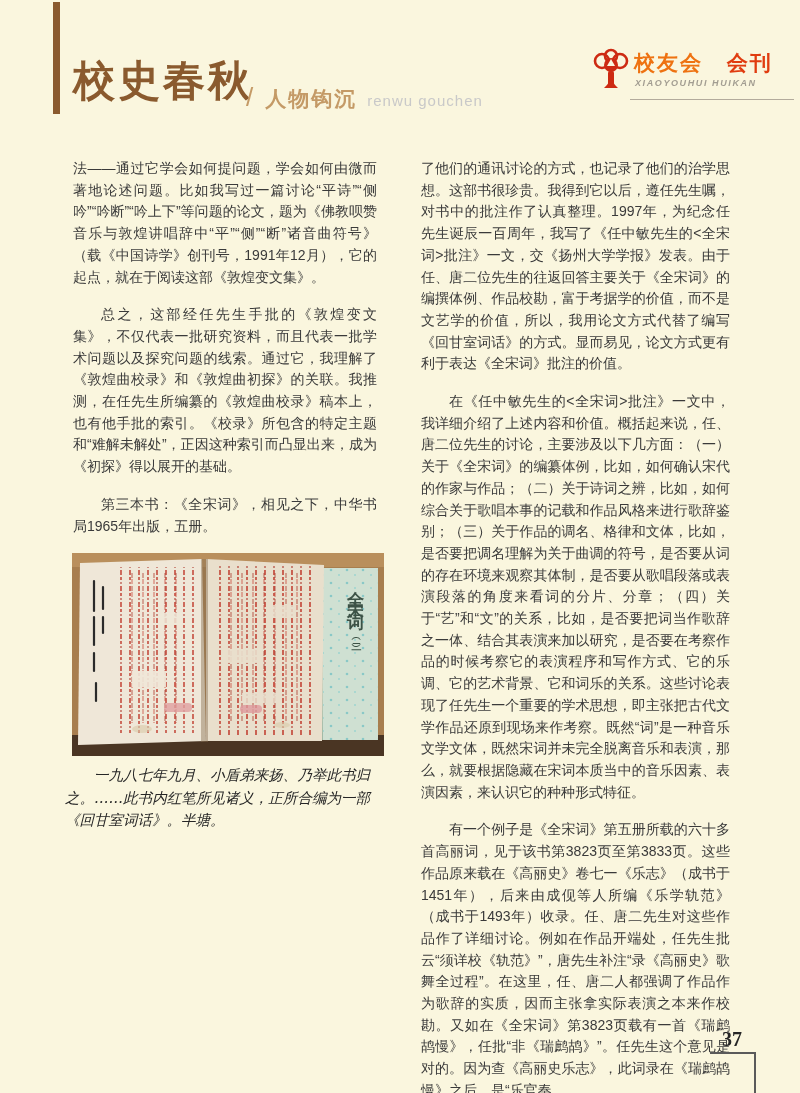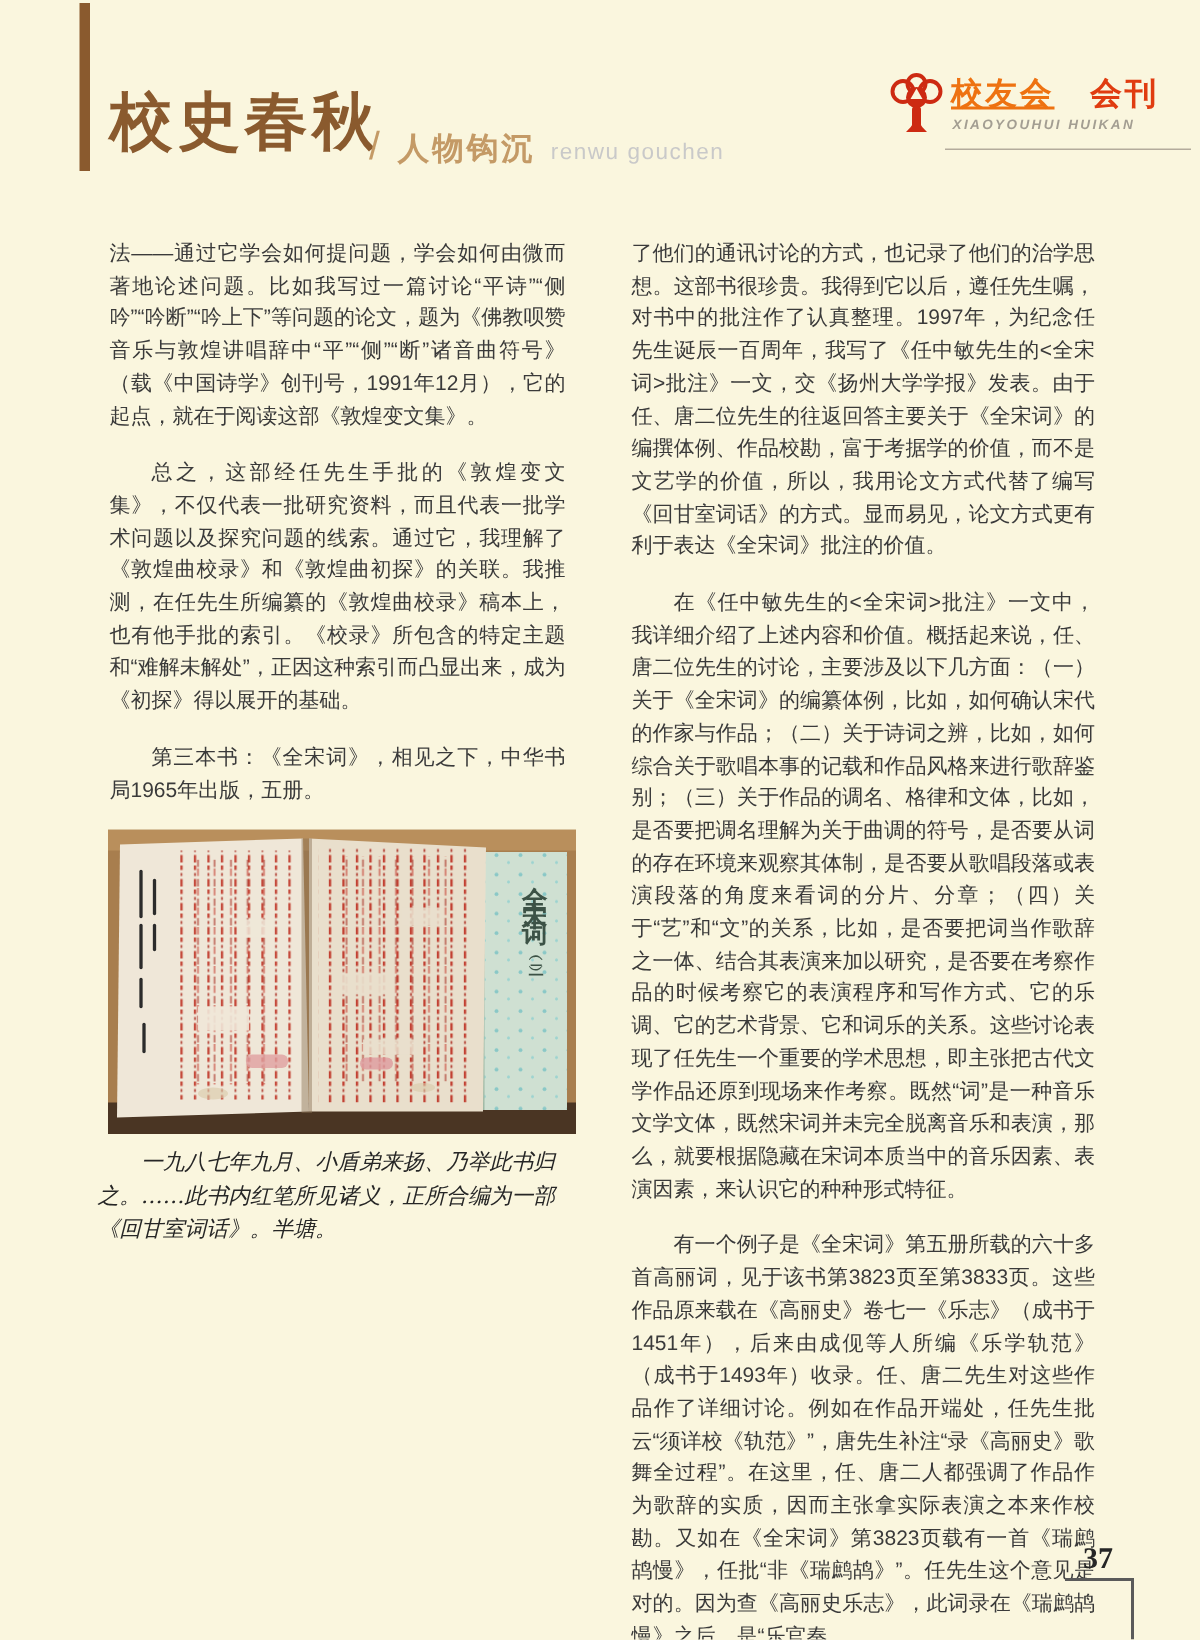--- a/index.html
+++ b/index.html
@@ -35,21 +35,21 @@
     color:#c9c9c9; font-weight:normal;
     font-size:15px; letter-spacing:1px;
   }
 
   .brand { position:absolute; left:592px; top:46px; }
   .brand-emblem { position:absolute; left:0; top:2px; }
   .brand-text {
     position:absolute; left:42px; top:6px; white-space:nowrap;
     font-size:21px; font-weight:bold; letter-spacing:2px; line-height:1;
   }
-  .brand-text .b1 { color:#ee7211;text-decoration:underline; }
+  .brand-text .b1 { color:#ee7211; }
   .brand-text .b2 { color:#e03c10; margin-left:16px; }
   .brand-pinyin {
     position:absolute; left:43px; top:32px; white-space:nowrap;
     font-size:9px; font-weight:bold; font-style:italic;
     color:#a39e92; letter-spacing:1.6px;
   }
   .brand-rule {
     position:absolute; left:630px; top:99px;
     width:164px; height:1px; background:#b3ab9c;
   }

